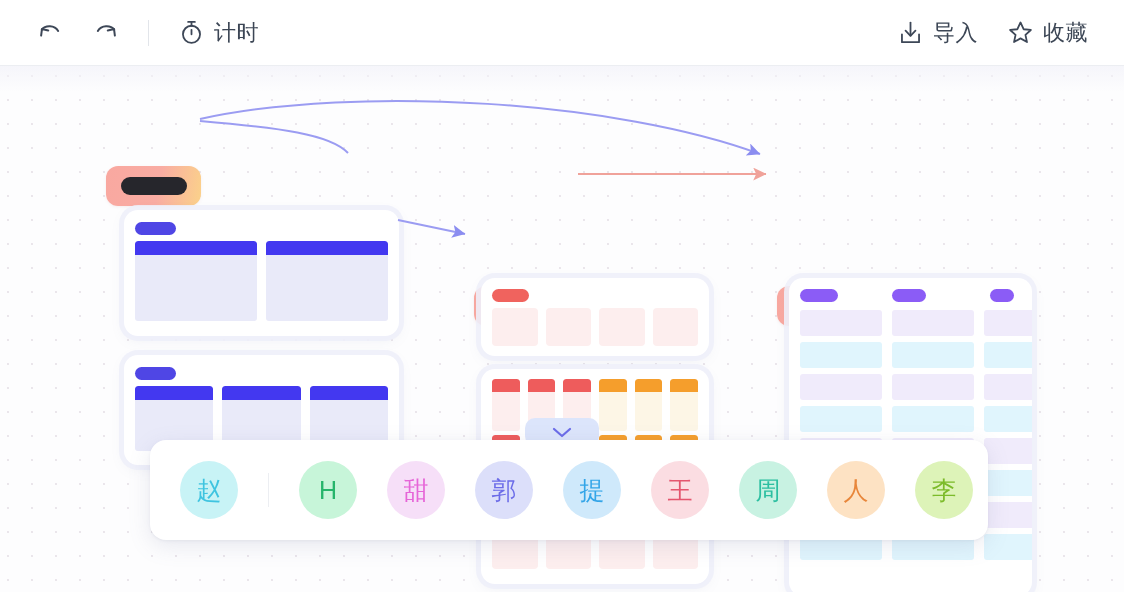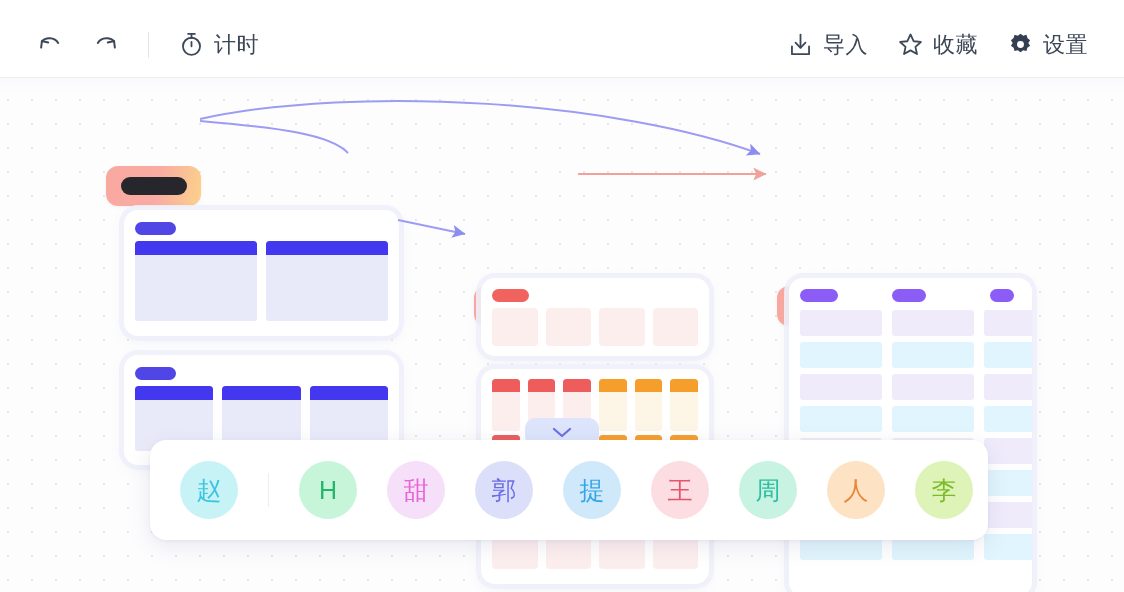--- a/index.html
+++ b/index.html
@@ -6,21 +6,21 @@
   html, body {
     width: 1124px; height: 592px;
     overflow: hidden;
     font-family: "Liberation Sans", "DejaVu Sans", sans-serif;
     background: #ffffff;
   }
   #app { position: relative; width: 1124px; height: 592px; overflow: hidden; background:#fff; }
 
   
   .toolbar {
-    position: absolute; top: 12px; left: 0;
+    position: absolute; top: 0; left: 0;
     width: 1124px; height: 66px;
     background: #ffffff;
     border-bottom: 1px solid #eceef2;
     display: flex; align-items: center;
     padding: 0 22px;
     z-index: 40;
   }
   .tb-left { display: flex; align-items: center; gap: 0px; }
   .tb-right { margin-left: auto; display: flex; align-items: center; gap: 0px; }
   .tb-btn {
@@ -208,29 +208,20 @@
         <span class="tb-icon">
           <svg width="27" height="27" viewBox="0 0 24 24" fill="none" stroke="#3d4757" stroke-width="1.6" stroke-linecap="round" stroke-linejoin="round">
             <path d="M12 3.1 L14.75 9.1 L21.2 9.75 L16.4 14.1 L17.75 20.5 L12 17.2 L6.25 20.5 L7.6 14.1 L2.8 9.75 L9.25 9.1 Z"></path>
           </svg>
         </span>
         <span class="lbl">收藏</span>
       </div>
 
 
 
-      <div class="tb-btn">
-        <span class="tb-icon">
-          <svg width="25" height="25" viewBox="0 0 24 24">
-            <path fill="#343f52" d="M12 1.6 l2.6 2.0 3.1 -0.9 0.9 3.1 2.6 2.0 -1.7 2.7 1.7 2.7 -2.6 2.0 -0.9 3.1 -3.1 -0.9 -2.6 2.0 -2.6 -2.0 -3.1 0.9 -0.9 -3.1 -2.6 -2.0 1.7 -2.7 -1.7 -2.7 2.6 -2.0 0.9 -3.1 3.1 0.9 Z"></path>
-            <circle cx="12" cy="12" r="3.3" fill="#ffffff"></circle>
-          </svg>
-        </span>
-        <span class="lbl">设置</span>
-      </div>
     </div>
   </div>
 
   <div class="canvas">
 
     <svg class="wires" width="1124" height="526">
       <defs>
         <marker id="ah-blue" markerWidth="9" markerHeight="9" refX="6.4" refY="3.2" orient="auto">
           <path d="M0,0 L6.6,3.2 L0,6.4 L1.5,3.2 Z" fill="#8b8df0"></path>
         </marker>

